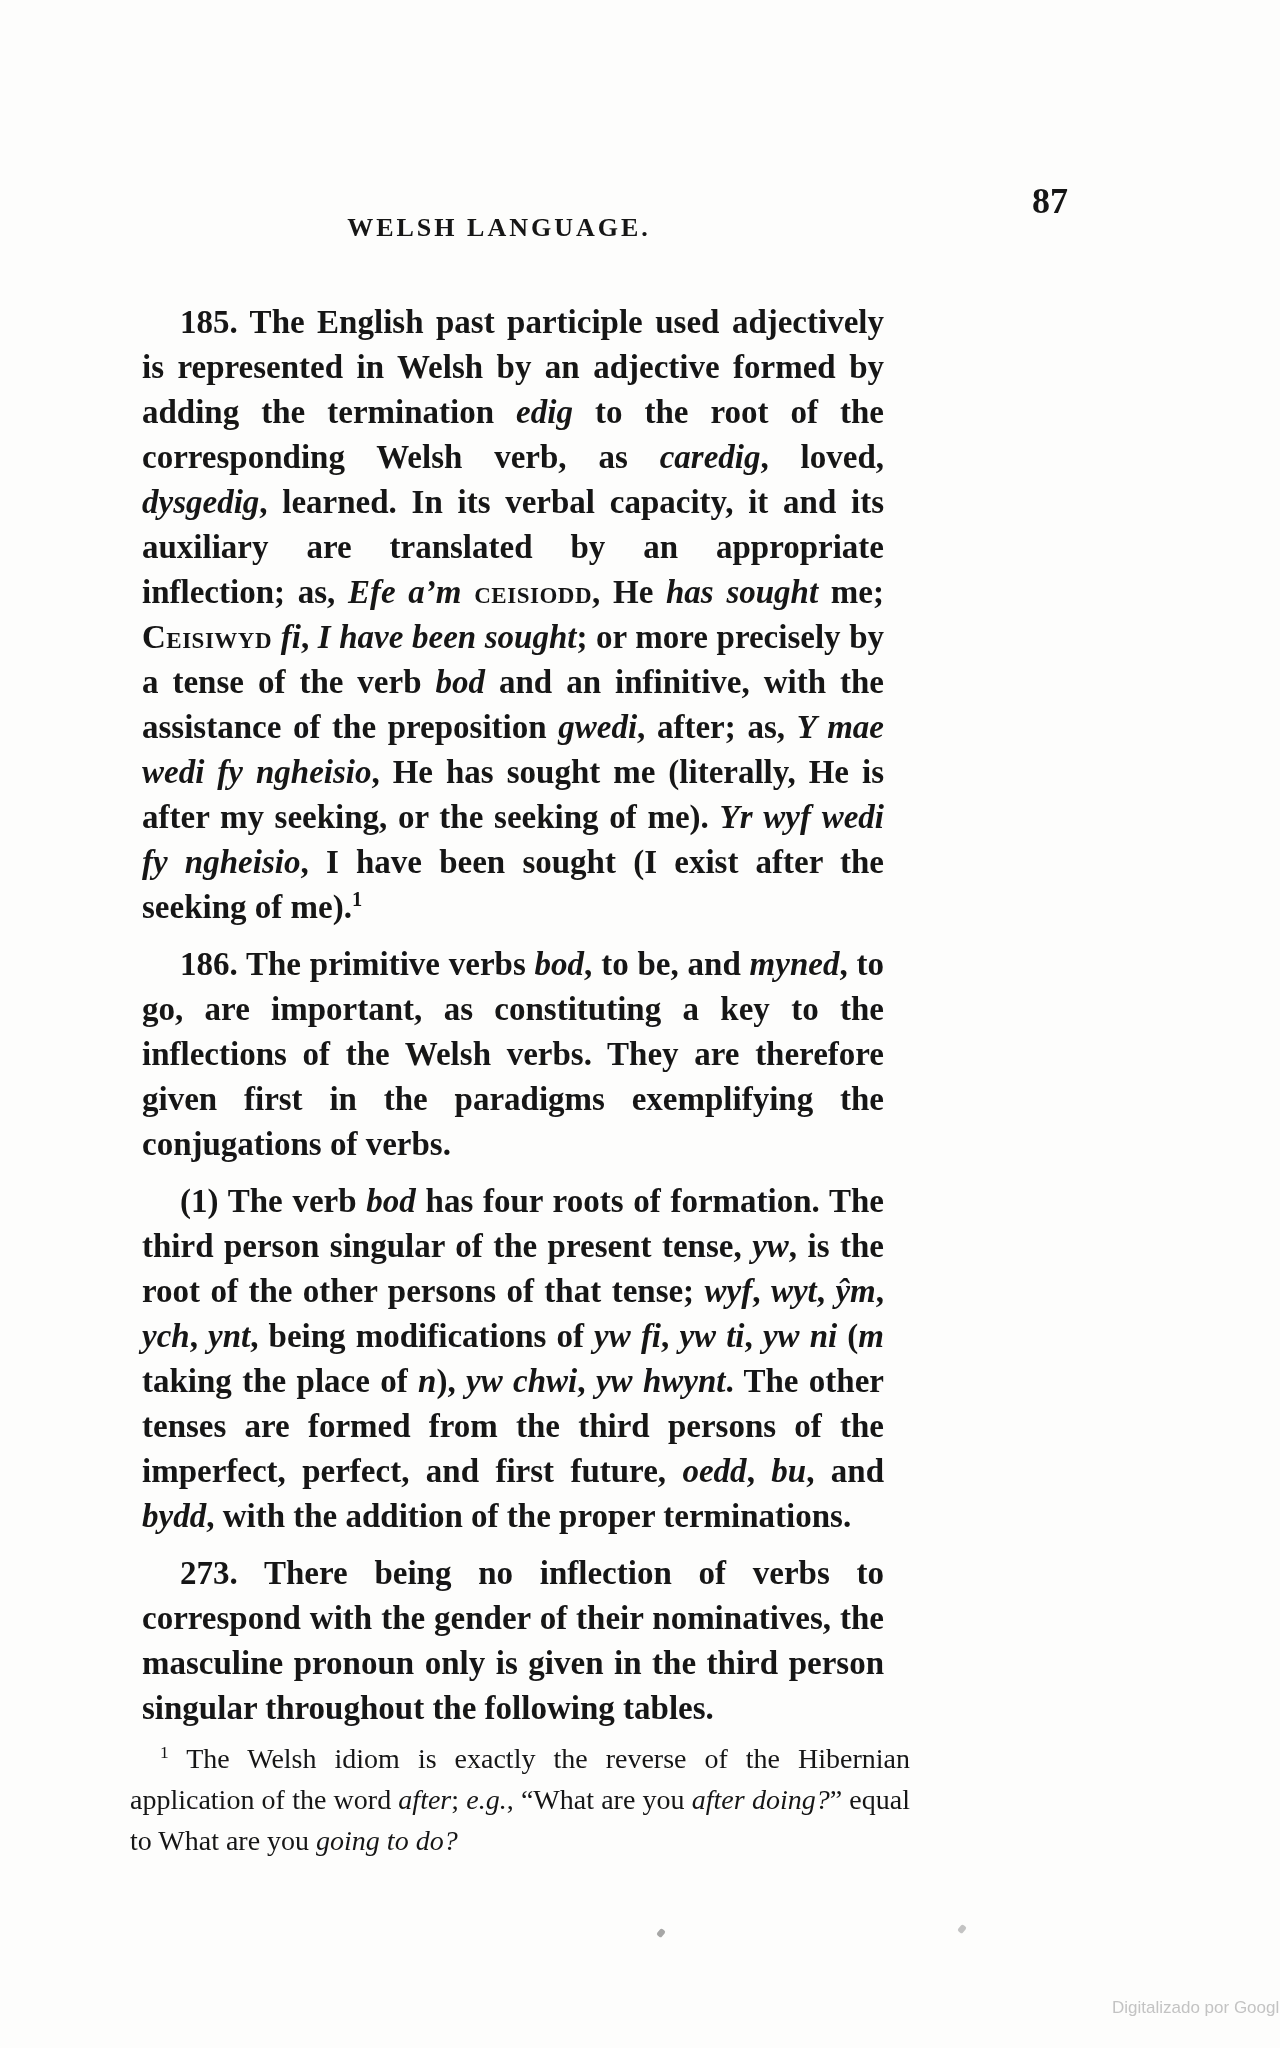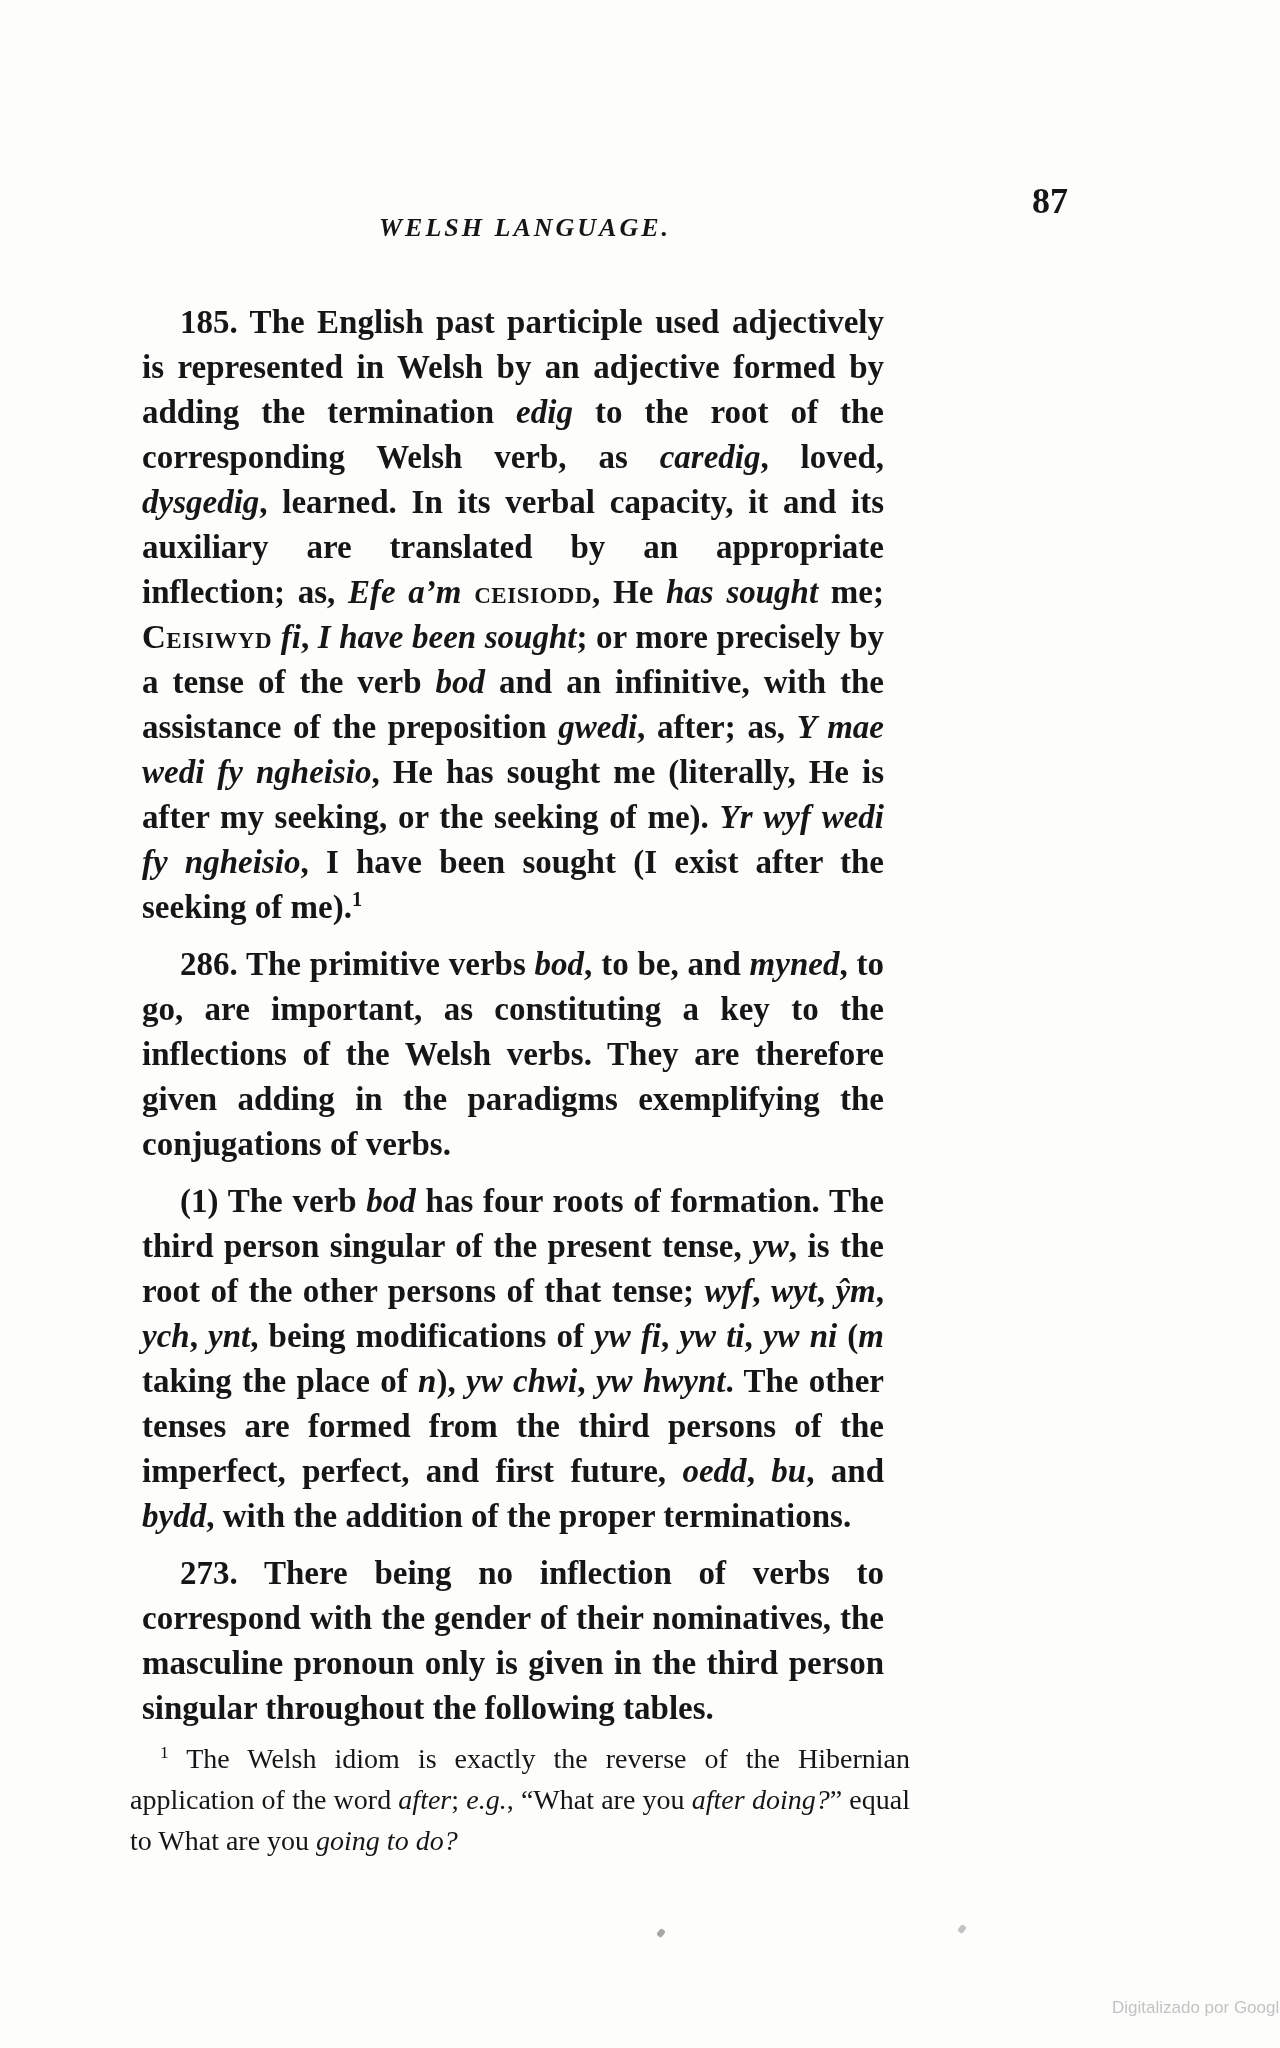--- a/index.html
+++ b/index.html
@@ -7,29 +7,28 @@
     position: relative;
     width: 1280px;
     height: 2048px;
     background: #fdfdfc;
     overflow: hidden;
     color: #161616;
     font-family: "Liberation Serif", "DejaVu Serif", serif;
   }
   .running-head {
     position: absolute;
-    left: 142px;
+    left: 116px;
     top: 213px;
     width: 766px;
     text-align: center;
     font-size: 26px;
     letter-spacing: 3px;
     font-weight: 600;
     white-space: nowrap;
-    font-style: italic;
   }
   .page-number {
     position: absolute;
     left: 1032px;
     top: 180px;
     font-size: 36px;
     font-weight: 600;
   }
   .body-block {
     position: absolute;
@@ -83,21 +82,21 @@
 <body>
 
 <div class="page-root">
 
   <div class="running-head">WELSH LANGUAGE.</div>
 
   <div class="page-number">87</div>
 
   <div class="body-block">
       <p class="para"><span>185. The English past participle used adjectively is represented in Welsh by an adjective formed by adding the termination </span><span class="i">edig</span><span> to the root of the corresponding Welsh verb, as </span><span class="i">caredig</span><span>, loved, </span><span class="i">dysgedig</span><span>, learned.  In its verbal capacity, it and its auxiliary are translated by an appropriate inflection; as, </span><span class="i">Efe a’m </span><span class="sc">ceisiodd</span><span>, He </span><span class="i">has sought</span><span> me; </span><span class="sc">Ceisiwyd</span><span> </span><span class="i">fi</span><span>, </span><span class="i">I have been sought</span><span>; or more precisely by a tense of the verb </span><span class="i">bod</span><span> and an infinitive, with the assistance of the preposition </span><span class="i">gwedi</span><span>, after; as, </span><span class="i">Y mae wedi fy ngheisio</span><span>, He has sought me (literally, He is after my seeking, or the seeking of me).  </span><span class="i">Yr wyf wedi fy ngheisio</span><span>, I have been sought (I exist after the seeking of me).</span><span class="sup">1</span></p>
-      <p class="para"><span>286. The primitive verbs </span><span class="i">bod</span><span>, to be, and </span><span class="i">myned</span><span>, to go, are important, as constituting a key to the inflections of the Welsh verbs.  They are therefore given adding in the paradigms exemplifying the conjugations of verbs.</span></p>
+      <p class="para"><span>186. The primitive verbs </span><span class="i">bod</span><span>, to be, and </span><span class="i">myned</span><span>, to go, are important, as constituting a key to the inflections of the Welsh verbs.  They are therefore given first in the paradigms exemplifying the conjugations of verbs.</span></p>
       <p class="para"><span>(1) The verb </span><span class="i">bod</span><span> has four roots of formation.  The third person singular of the present tense, </span><span class="i">yw</span><span>, is the root of the other persons of that tense; </span><span class="i">wyf</span><span>, </span><span class="i">wyt</span><span>, </span><span class="i">ŷm</span><span>, </span><span class="i">ych</span><span>, </span><span class="i">ynt</span><span>, being modifications of </span><span class="i">yw fi</span><span>, </span><span class="i">yw ti</span><span>, </span><span class="i">yw ni</span><span> (</span><span class="i">m</span><span> taking the place of </span><span class="i">n</span><span>), </span><span class="i">yw chwi</span><span>, </span><span class="i">yw hwynt</span><span>.  The other tenses are formed from the third persons of the imperfect, perfect, and first future, </span><span class="i">oedd</span><span>, </span><span class="i">bu</span><span>, and </span><span class="i">bydd</span><span>, with the addition of the proper terminations.</span></p>
       <p class="para"><span>273. There being no inflection of verbs to correspond with the gender of their nominatives, the masculine pronoun only is given in the third person singular throughout the following tables.</span></p>
     </div>
 
   <div class="footnote-block"><span class="sup">1</span><span> The Welsh idiom is exactly the reverse of the Hibernian application of the word </span><span class="i">after</span><span>; </span><span class="i">e.g.</span><span>, “What are you </span><span class="i">after doing?</span><span>” equal to What are you </span><span class="i">going to do?</span></div>
 
   <div class="speck speck-1"></div>
   <div class="speck speck-2"></div>
 
   <div class="watermark">Digitalizado por Google</div>

